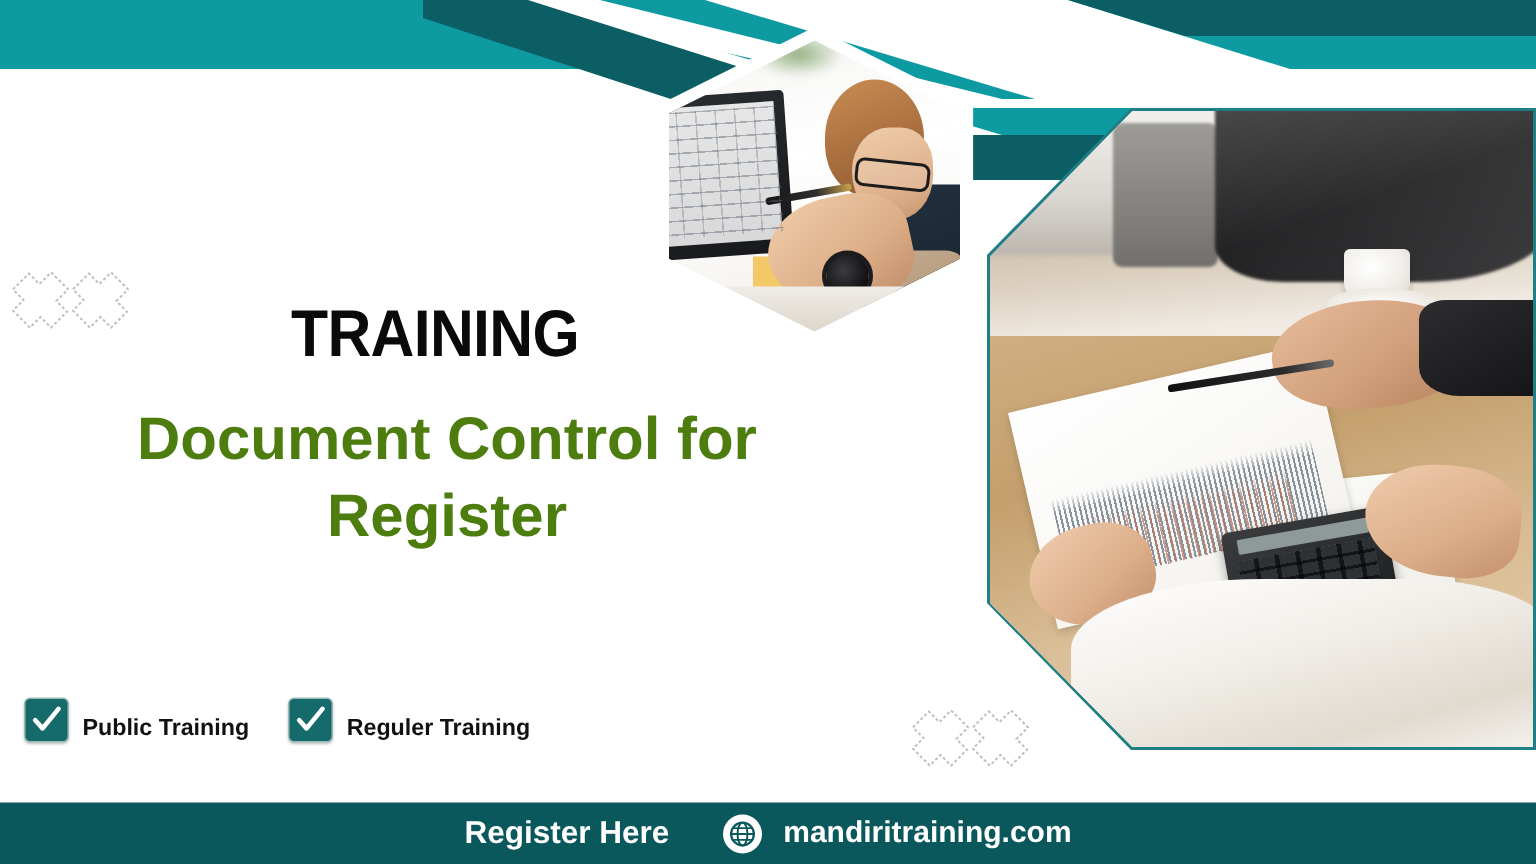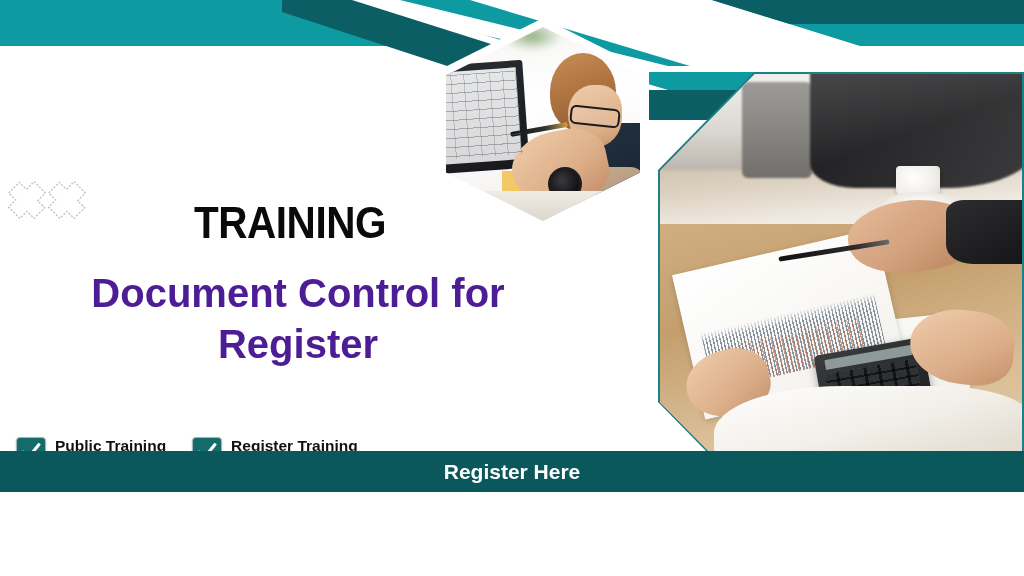--- a/index.html
+++ b/index.html
@@ -6,21 +6,21 @@
     margin: 0;
     padding: 0;
     background: #ffffff;
   }
   body {
     font-family: "Liberation Sans", sans-serif;
   }
   #poster {
     position: relative;
     width: 1024px;
-    height: 492px;
+    height: 576px;
     background: #ffffff;
     overflow: hidden;
   }
 
   
   .header-bands {
     position: absolute;
     left: 0; top: 0;
     width: 1024px;
     height: 120px;
@@ -410,39 +410,40 @@
     z-index: 7;
   }
   .title-main {
     position: absolute;
     left: 28px; top: 268px;
     width: 540px;
     text-align: center;
     font-size: 40px;
     line-height: 51px;
     font-weight: 700;
-    color: #4c1d95;
+    color: #4d7c0f;
     font-family: "Liberation Sans", sans-serif;
     z-index: 7;
   }
 
   
   .checks {
     position: absolute;
     left: 16px;
     top: 437px;
     display: flex;
     align-items: center;
     gap: 26px;
     z-index: 7;
   }
   .check-item {
     display: flex;
-    align-items: flex-start;
+    align-items: flex-end;
     gap: 9px;
+    margin-top: 28px;
   }
   .check-box {
     width: 28px;
     height: 28px;
     border-radius: 4px;
     background: #156a6c;
     border: 1px solid #9fb9b8;
     box-shadow: 0 1px 2px rgba(0,0,0,.25);
     position: relative;
     flex: 0 0 auto;
@@ -601,22 +602,34 @@
       <span class="check-label">Public Training</span>
     </div>
 
 
     <div class="check-item">
       <span class="check-box">
         <svg width="22" height="22" viewBox="0 0 22 22">
           <path d="M3.5 11.2 L8.4 16.6 L19 3.6" fill="none" stroke="#ffffff" stroke-width="3.1" stroke-linecap="round" stroke-linejoin="round"></path>
         </svg>
       </span>
-      <span class="check-label">Register Training</span>
+      <span class="check-label">Reguler Training</span>
     </div>
 
   </div>
 
   <div class="footer">
     <span class="footer-register">Register Here</span>
+    <span class="footer-site-wrap">
+      <span class="globe">
+        <svg width="20" height="20" viewBox="0 0 20 20">
+          <circle cx="10" cy="10" r="7.6" fill="none" stroke="#0A585C" stroke-width="1.5"></circle>
+          <ellipse cx="10" cy="10" rx="3.3" ry="7.6" fill="none" stroke="#0A585C" stroke-width="1.3"></ellipse>
+          <line x1="2.4" y1="10" x2="17.6" y2="10" stroke="#0A585C" stroke-width="1.3"></line>
+          <line x1="3.7" y1="6.1" x2="16.3" y2="6.1" stroke="#0A585C" stroke-width="1.1"></line>
+          <line x1="3.7" y1="13.9" x2="16.3" y2="13.9" stroke="#0A585C" stroke-width="1.1"></line>
+        </svg>
+      </span>
+      <span class="footer-site">mandiritraining.com</span>
+    </span>
   </div>
 
 </div>
 
 </body></html>

